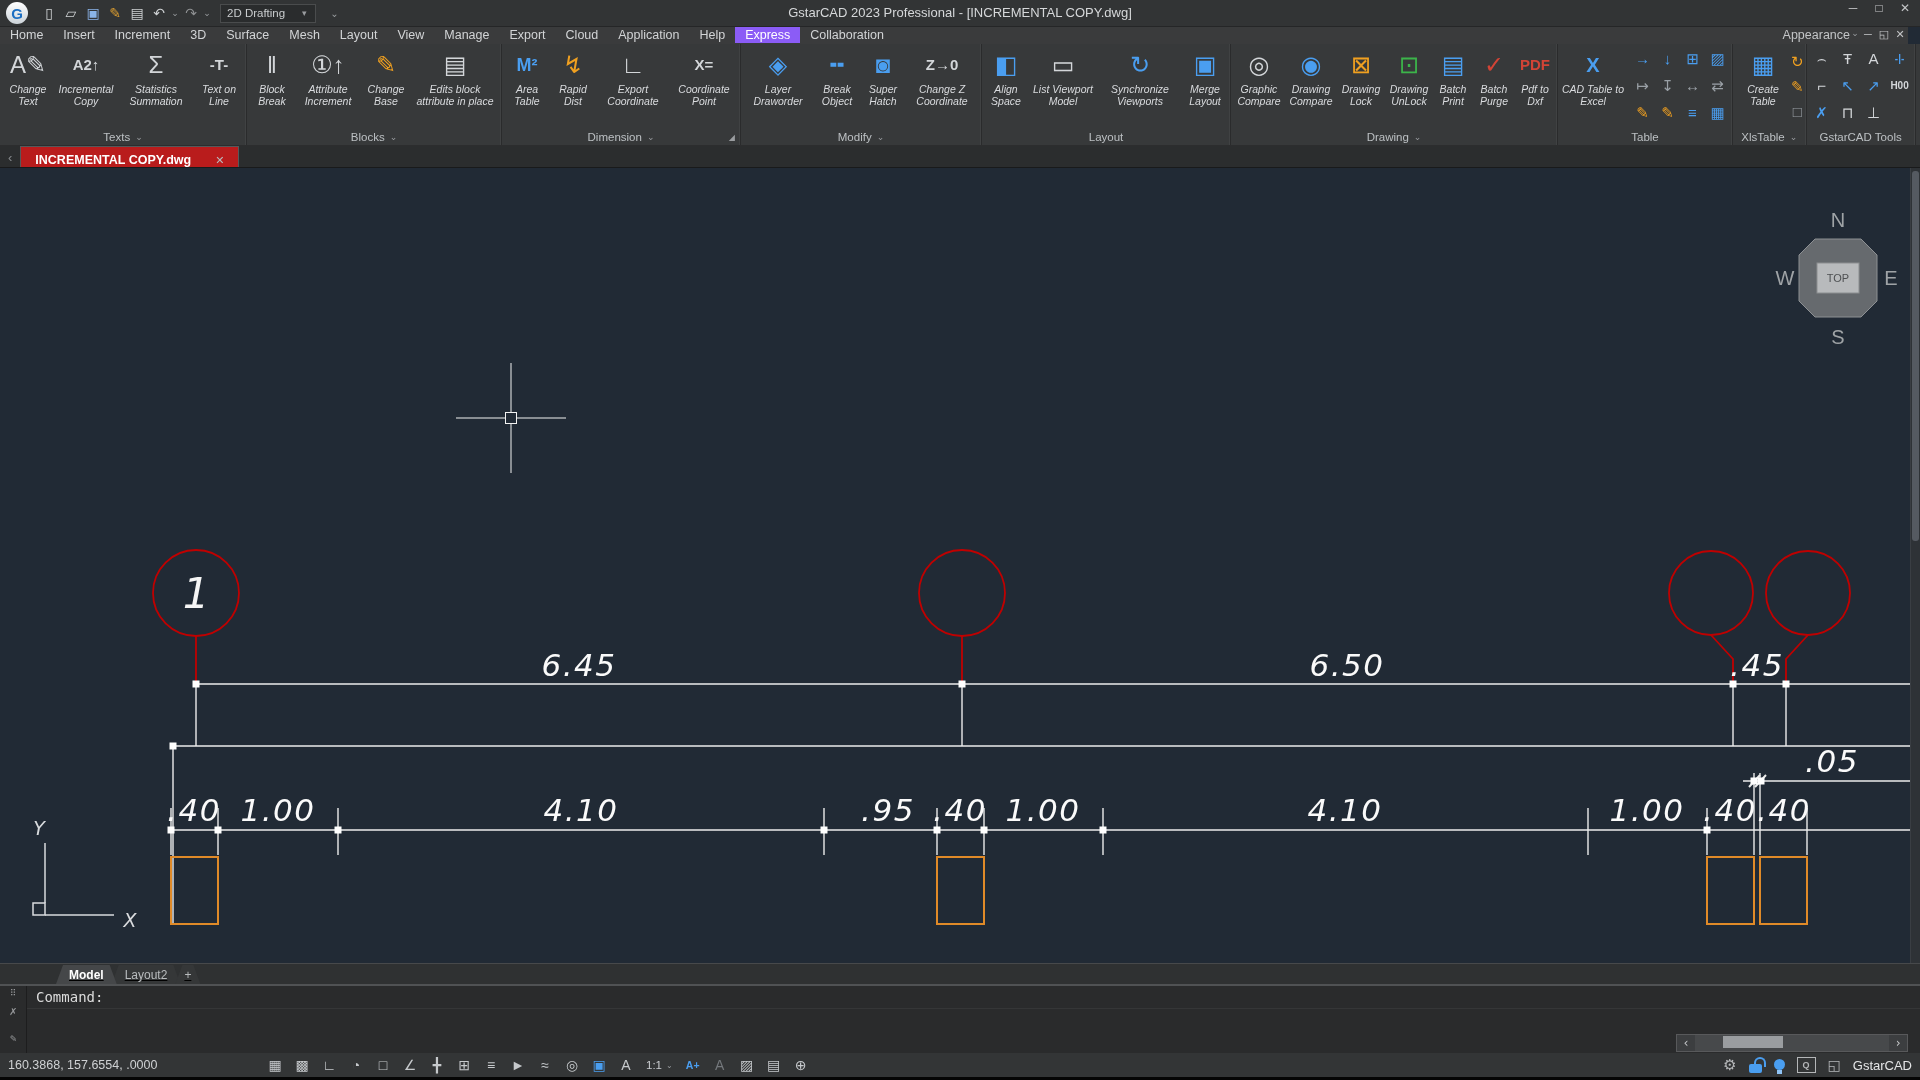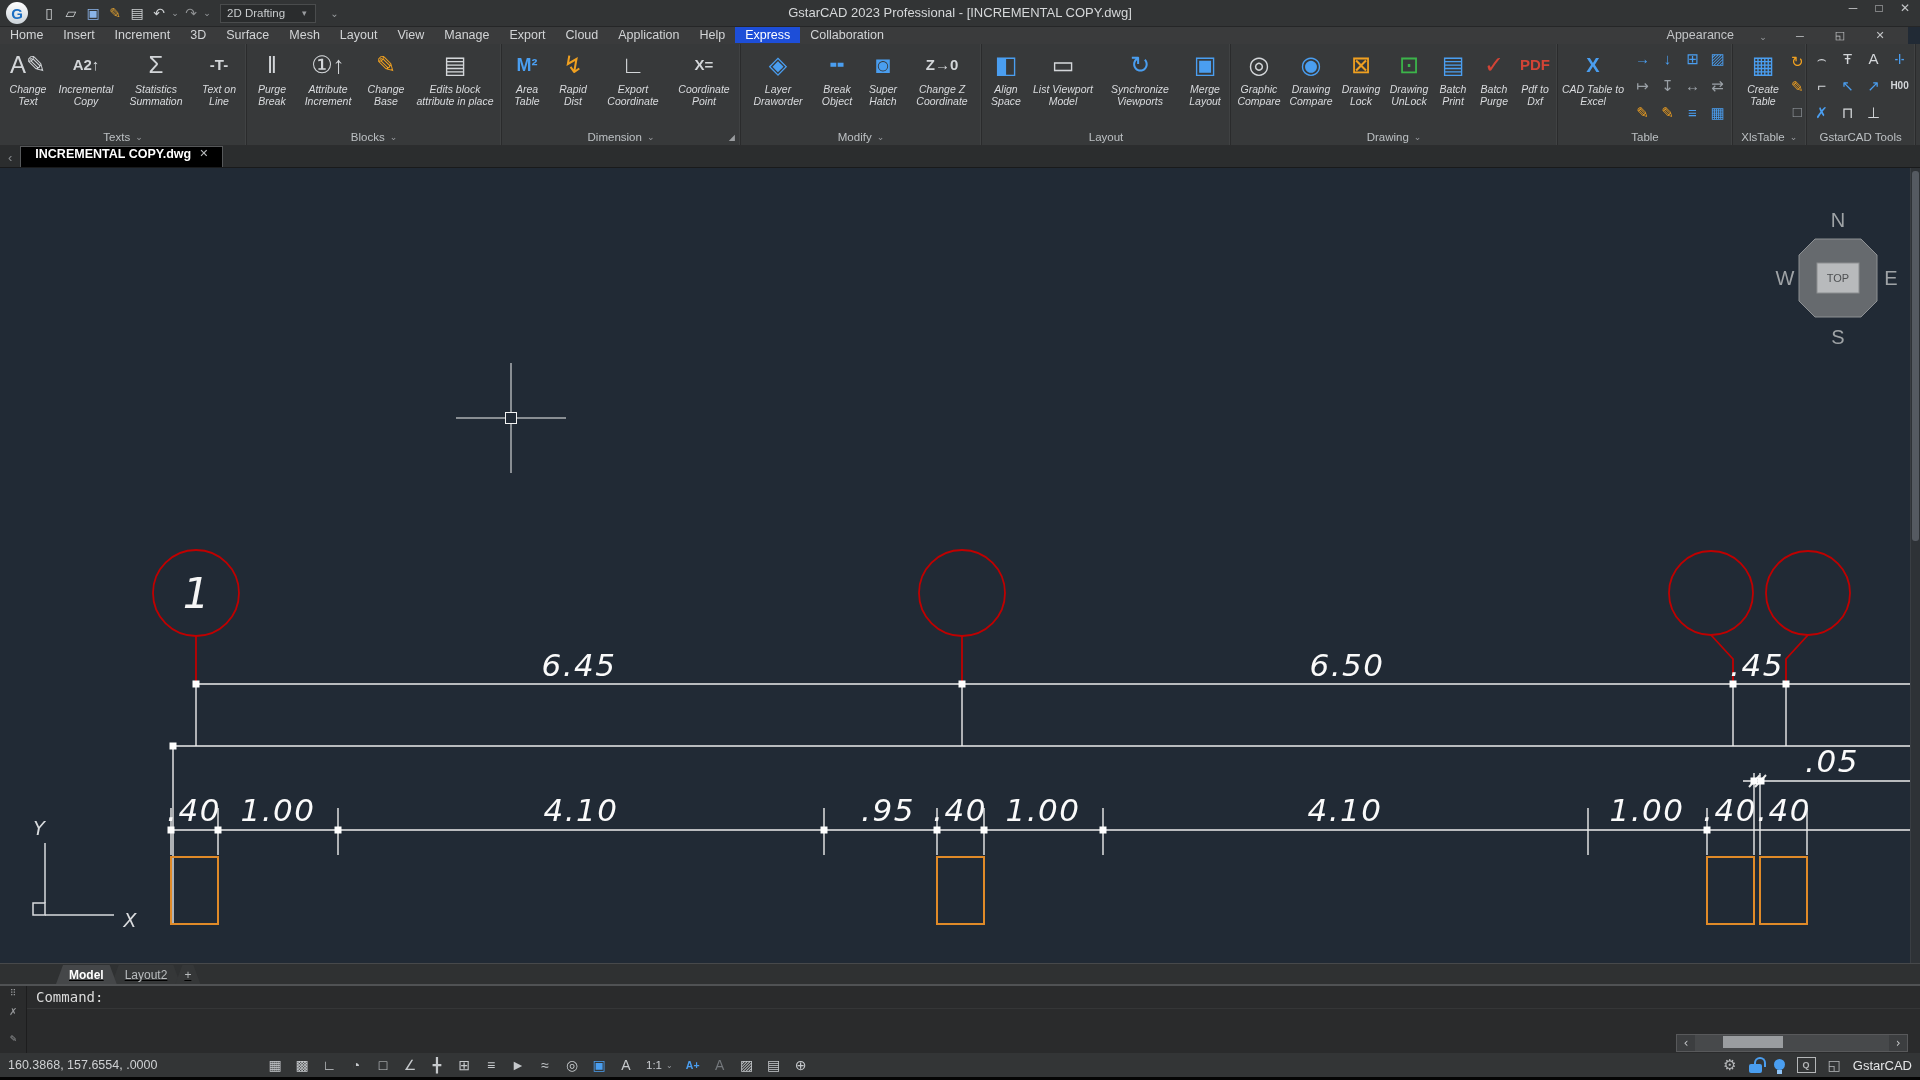--- a/index.html
+++ b/index.html
@@ -19,22 +19,22 @@
              border:1px solid #4a4c4d;color:#c9ccce;font-size:11.5px;padding:0 6px;margin-left:8px;}
   .qoverflow{font-size:10px;color:#9a9da0;margin-left:14px;}
   .wtitle{position:absolute;left:50%;transform:translateX(-50%);top:5px;font-size:13px;color:#d6d8da;}
   .winctl{position:absolute;right:2px;top:1px;display:flex;}
   .winctl span{width:26px;text-align:center;font-size:12px;color:#c4c6c8;}
 
   
   .menubar{position:absolute;top:26px;left:0;right:12px;height:18px;background:#3a3b3c;
            display:flex;align-items:center;font-size:12.5px;color:#d2d4d6;z-index:8;}
   .mitem{padding:1px 10px;}
-  .mitem.active{background:#1d4ed8;color:#fff;}
-  .menu-right{margin-left:auto;display:flex;align-items:flex-end;gap:24px;margin-right:20px;color:#c3c5c7;}
+  .mitem.active{background:#8b5cf6;color:#fff;}
+  .menu-right{margin-left:auto;display:flex;align-items:flex-start;gap:0;margin-right:0;color:#c3c5c7;}
   .menu-right .dc{font-size:11px;width:16px;text-align:center;}
 
   
   .ribbon{position:absolute;top:44px;left:0;right:0;height:101px;background:#37393a;
           display:flex;overflow:hidden;border-bottom:1px solid #2c2d2e;z-index:7;}
   .panel{display:flex;flex-direction:column;border-right:1px solid #2a2b2c;
          box-shadow:inset -1px 0 0 #404243;padding:1px 2px 0;}
   .pbody{flex:1;display:flex;align-items:stretch;}
   .rbtn{display:flex;flex-direction:column;align-items:center;padding-top:2px;}
   .ric{height:36px;display:flex;align-items:center;justify-content:center;font-size:24px;line-height:36px;}
@@ -49,21 +49,21 @@
   .xcol{display:flex;flex-direction:column;justify-content:center;}
   .tico{display:flex;align-items:center;justify-content:center;font-size:15px;height:25px;}
   .tico.txt{font-size:10px;font-weight:bold;}
   .c-grey{color:#d3d6d9}.c-blue{color:#4a9ef0}.c-orange{color:#f0a020}
   .c-green{color:#3cb44a}.c-red{color:#d24436}.c-dim{color:#9aa0a6}
 
   
   .docbar{position:absolute;top:145px;left:0;right:0;height:22px;background:#2b2d2e;
           display:flex;align-items:flex-end;border-bottom:1px solid #191a1b;z-index:6;}
   .dprev{color:#85888b;font-size:13px;padding:0 8px 2px;}
-  .dtab{display:flex;align-items:flex-start;gap:8px;background:#000000;color:#fff;font-weight:bold;
+  .dtab{display:flex;align-items:flex-end;gap:24px;background:#b91c1c;color:#fff;font-weight:bold;
         font-size:12.5px;height:20px;padding:0 14px;border:1px solid #56585a;border-bottom:none;}
   .dclose{font-weight:normal;color:#b9bcbe;font-size:11px;}
 
   
   .canvas{position:absolute;top:167px;left:0;right:0;height:796px;background:#212a35;overflow:hidden;}
   .vscroll{position:absolute;top:0;right:0;width:9px;height:796px;background:#2e3236;border-left:1px solid #3a3e43;}
   .vthumb{position:absolute;top:4px;left:1px;width:7px;height:370px;background:#555a61;border-radius:3px;}
 
   
   .layoutbar{position:absolute;top:963px;left:0;right:0;height:21px;background:#2f3132;
@@ -201,21 +201,21 @@
       <div class="pfoot">
         <span>Texts</span>
           <span class="fcaret">⌄</span>
       </div>
     </div>
 
     <div class="panel">
       <div class="pbody">
         <div class="rbtn" style="width:46px">
           <span class="ric c-grey">‖</span>
-          <span class="rlbl">Purge Break</span>
+          <span class="rlbl">Block Break</span>
           </div>
         <div class="rbtn" style="width:66px">
           <span class="ric c-grey">①↑</span>
           <span class="rlbl">Attribute Increment</span>
           </div>
         <div class="rbtn" style="width:50px">
           <span class="ric c-orange">✎</span>
           <span class="rlbl">Change Base</span>
           </div>
         <div class="rbtn" style="width:88px">

